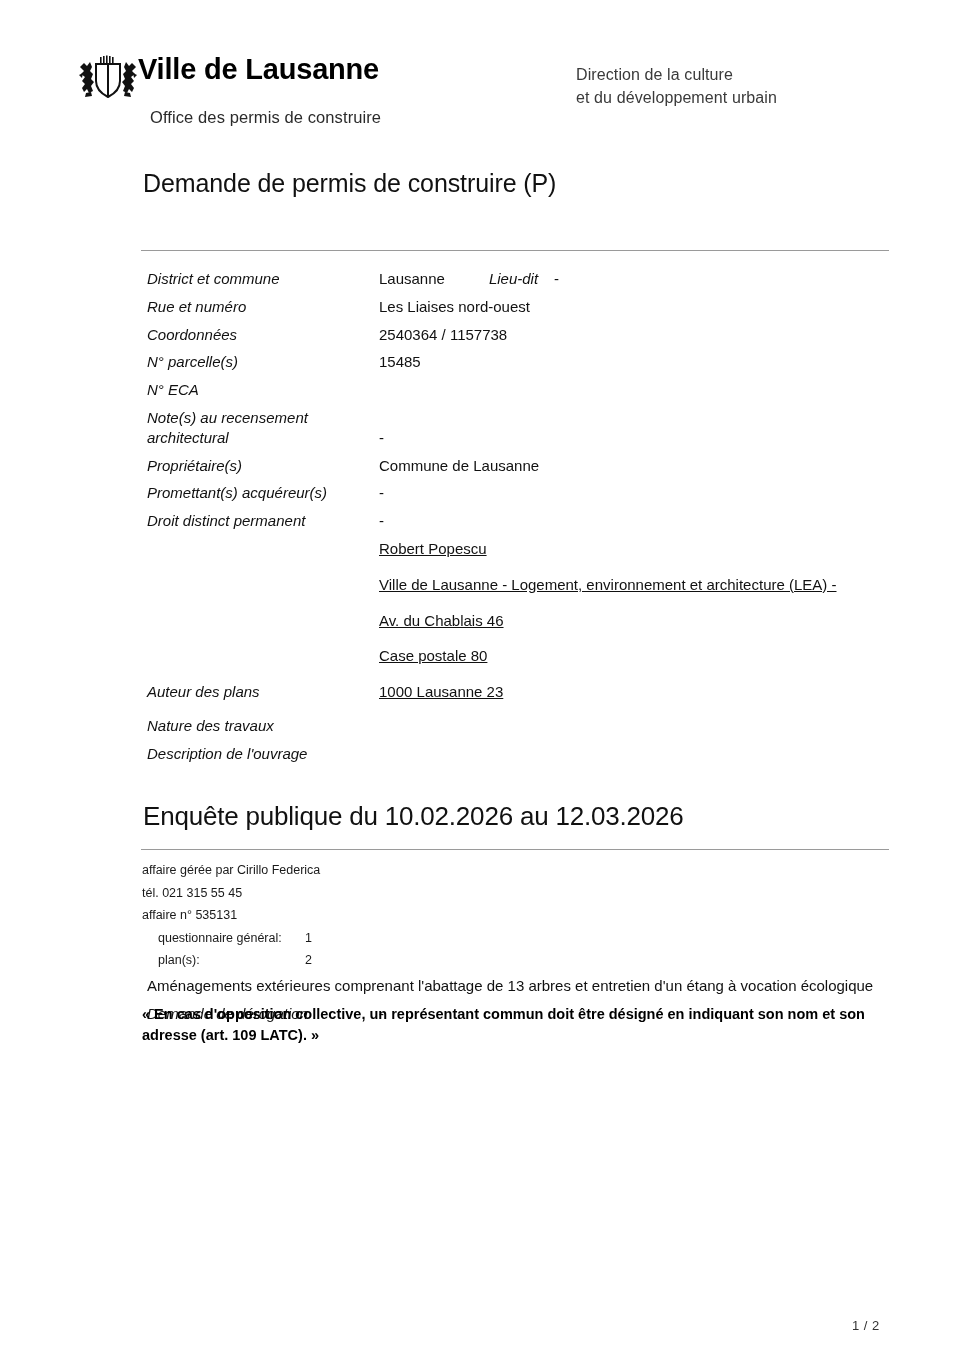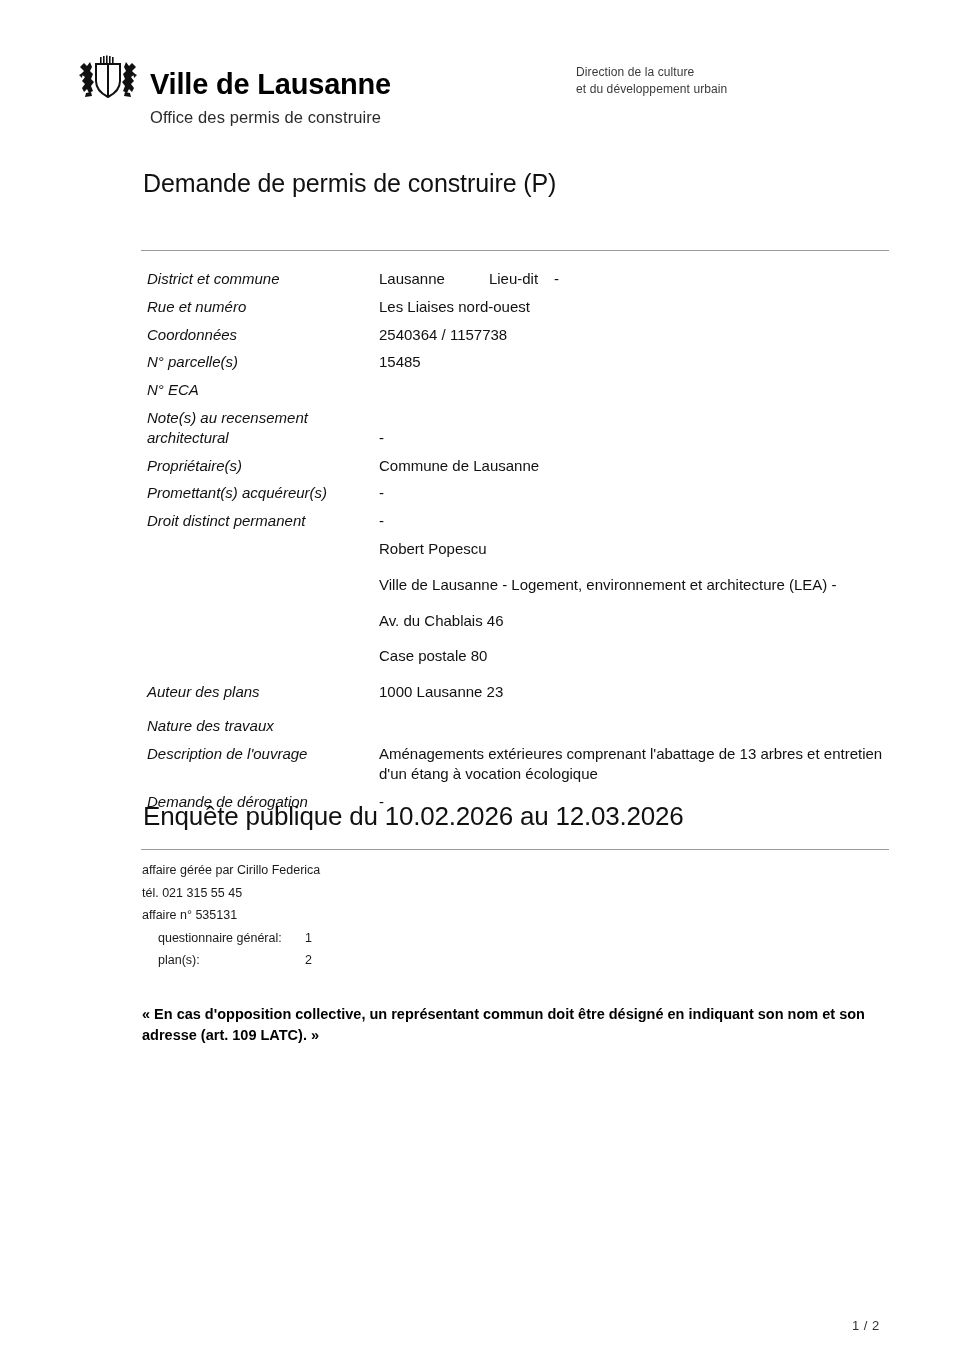--- a/index.html
+++ b/index.html
@@ -23,22 +23,21 @@
     height: 80px;
   }
   .brand {
     position: absolute;
     left: 78px;
     top: 0;
     width: 420px;
   }
   .brand-top {
     display: flex;
-    align-items: flex-end;
-    gap: 12px;
+    align-items: flex-start;
   }
   .crest {
     width: 60px;
     height: 44px;
     flex: 0 0 auto;
     display: block;
   }
   .brand-name {
     font-size: 29px;
     font-weight: bold;
@@ -52,21 +51,21 @@
     margin-top: 9px;
     font-size: 16.5px;
     color: #2b2b2b;
     letter-spacing: 0.1px;
     white-space: nowrap;
   }
   .direction {
     position: absolute;
     left: 576px;
     top: 9px;
-    font-size: 12px;
+    font-size: 16px;
     line-height: 1.42;
     color: #3a3a3a;
     letter-spacing: 0.1px;
     white-space: nowrap;
   }
 
   
   .title-block {
     position: absolute;
     left: 143px;
@@ -121,29 +120,31 @@
     color: #111;
   }
   .value {
     flex: 1 1 auto;
     font-size: 15px;
     line-height: 1.32;
     color: #111;
   }
   .value.wrap { line-height: 1.35; }
   .inline-label {
+    font-style: italic;
     margin-left: 44px;
   }
   .inline-val { margin-left: 16px; }
 
   .author-lines .author-line {
     font-size: 15px;
     line-height: 1.32;
     margin-bottom: 16px;
     color: #111;
+    text-decoration: underline;
   }
   .author-lines .author-line:last-child { margin-bottom: 0; }
 
   
   .enquete {
     position: absolute;
     left: 143px;
     top: 801px;
     font-size: 26px;
     color: #111;
@@ -292,21 +293,21 @@
       <div class="author-line">Av. du Chablais 46</div>
       <div class="author-line">Case postale 80</div>
       <div class="author-line">1000 Lausanne 23</div>
     </div>
   </div>
 
   <div class="row">
     <div class="label">Nature des travaux</div>
   </div>
 
-  <div class="row" style="align-items:flex-start;">
+  <div class="row" style="align-items:flex-start;flex-direction:column;">
     <div class="label">Description de l'ouvrage</div>
     <div class="value wrap">Aménagements extérieures comprenant l'abattage de 13 arbres et entretien d'un étang à vocation écologique</div>
   </div>
 
   <div class="row">
     <div class="label">Demande de dérogation</div>
     <div class="value">-</div>
   </div>
 
 

